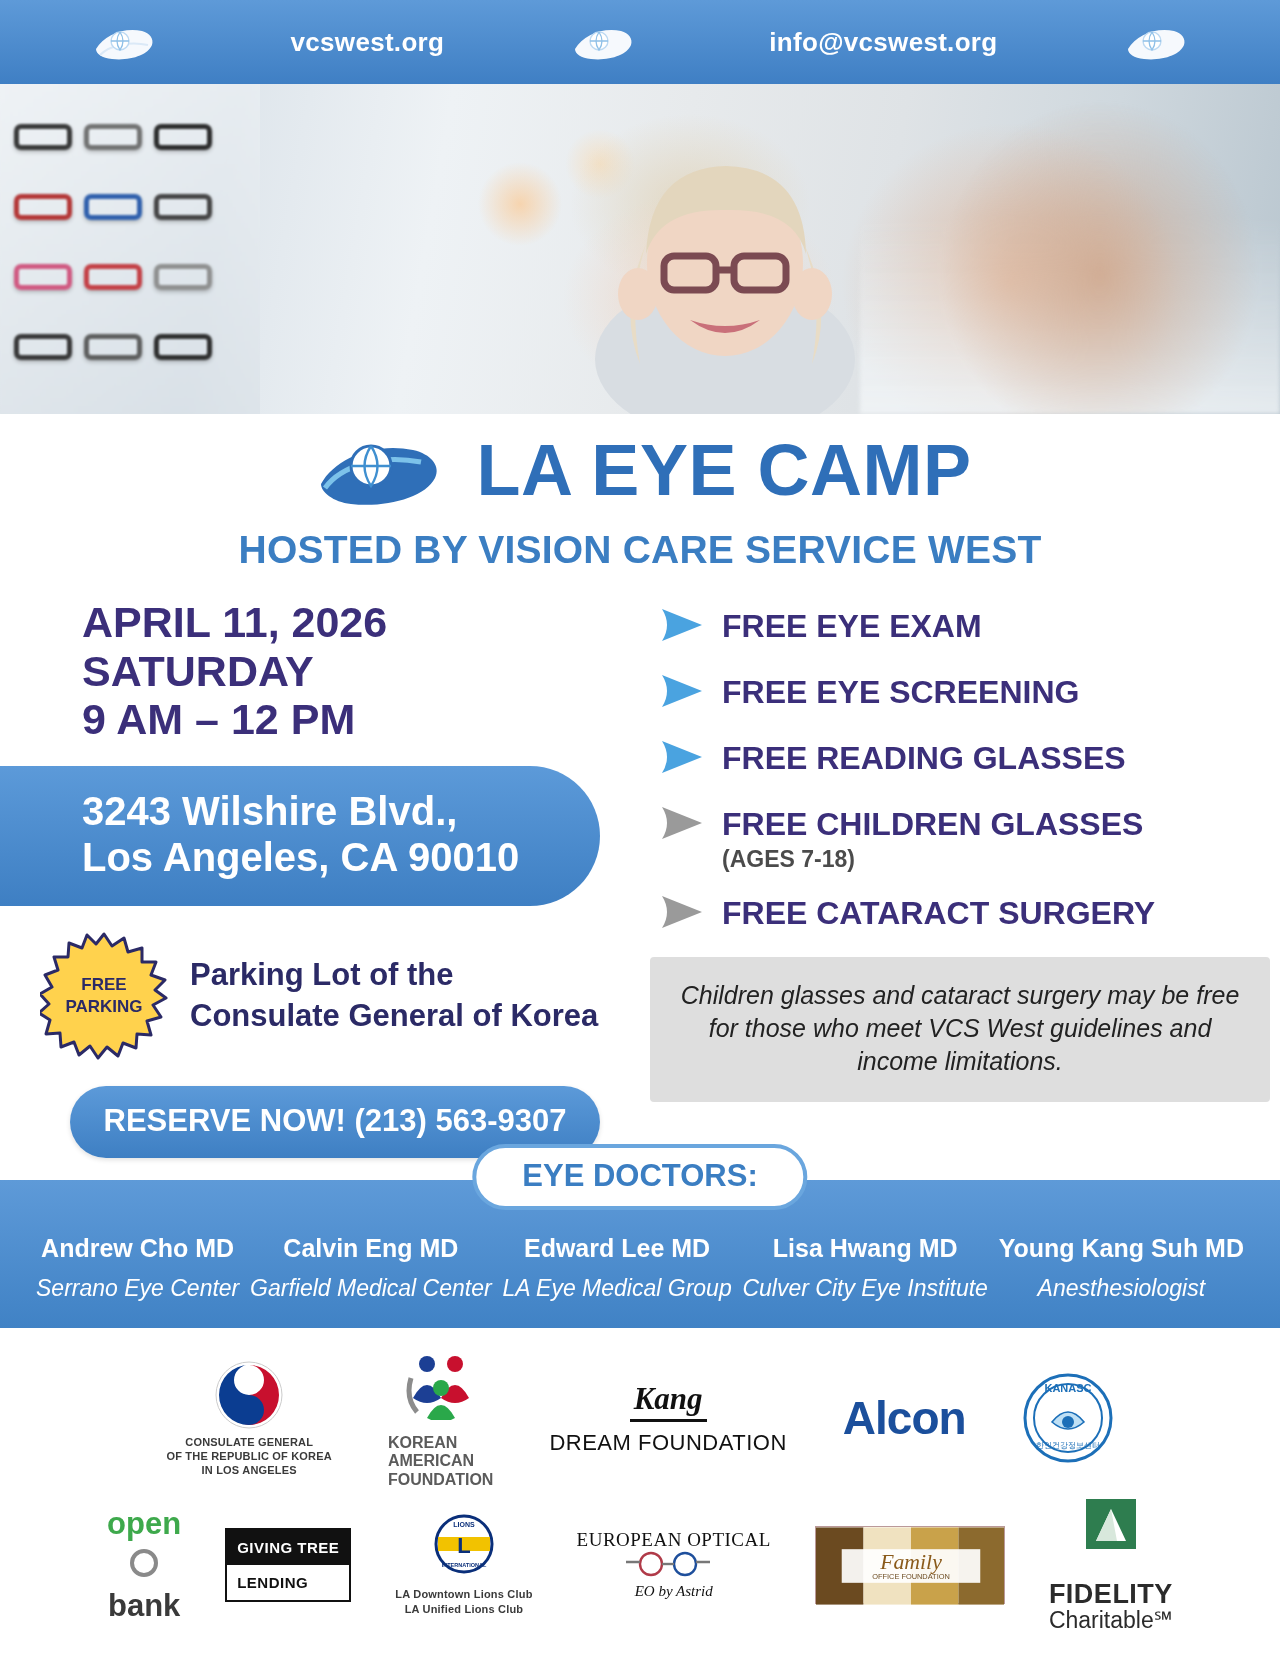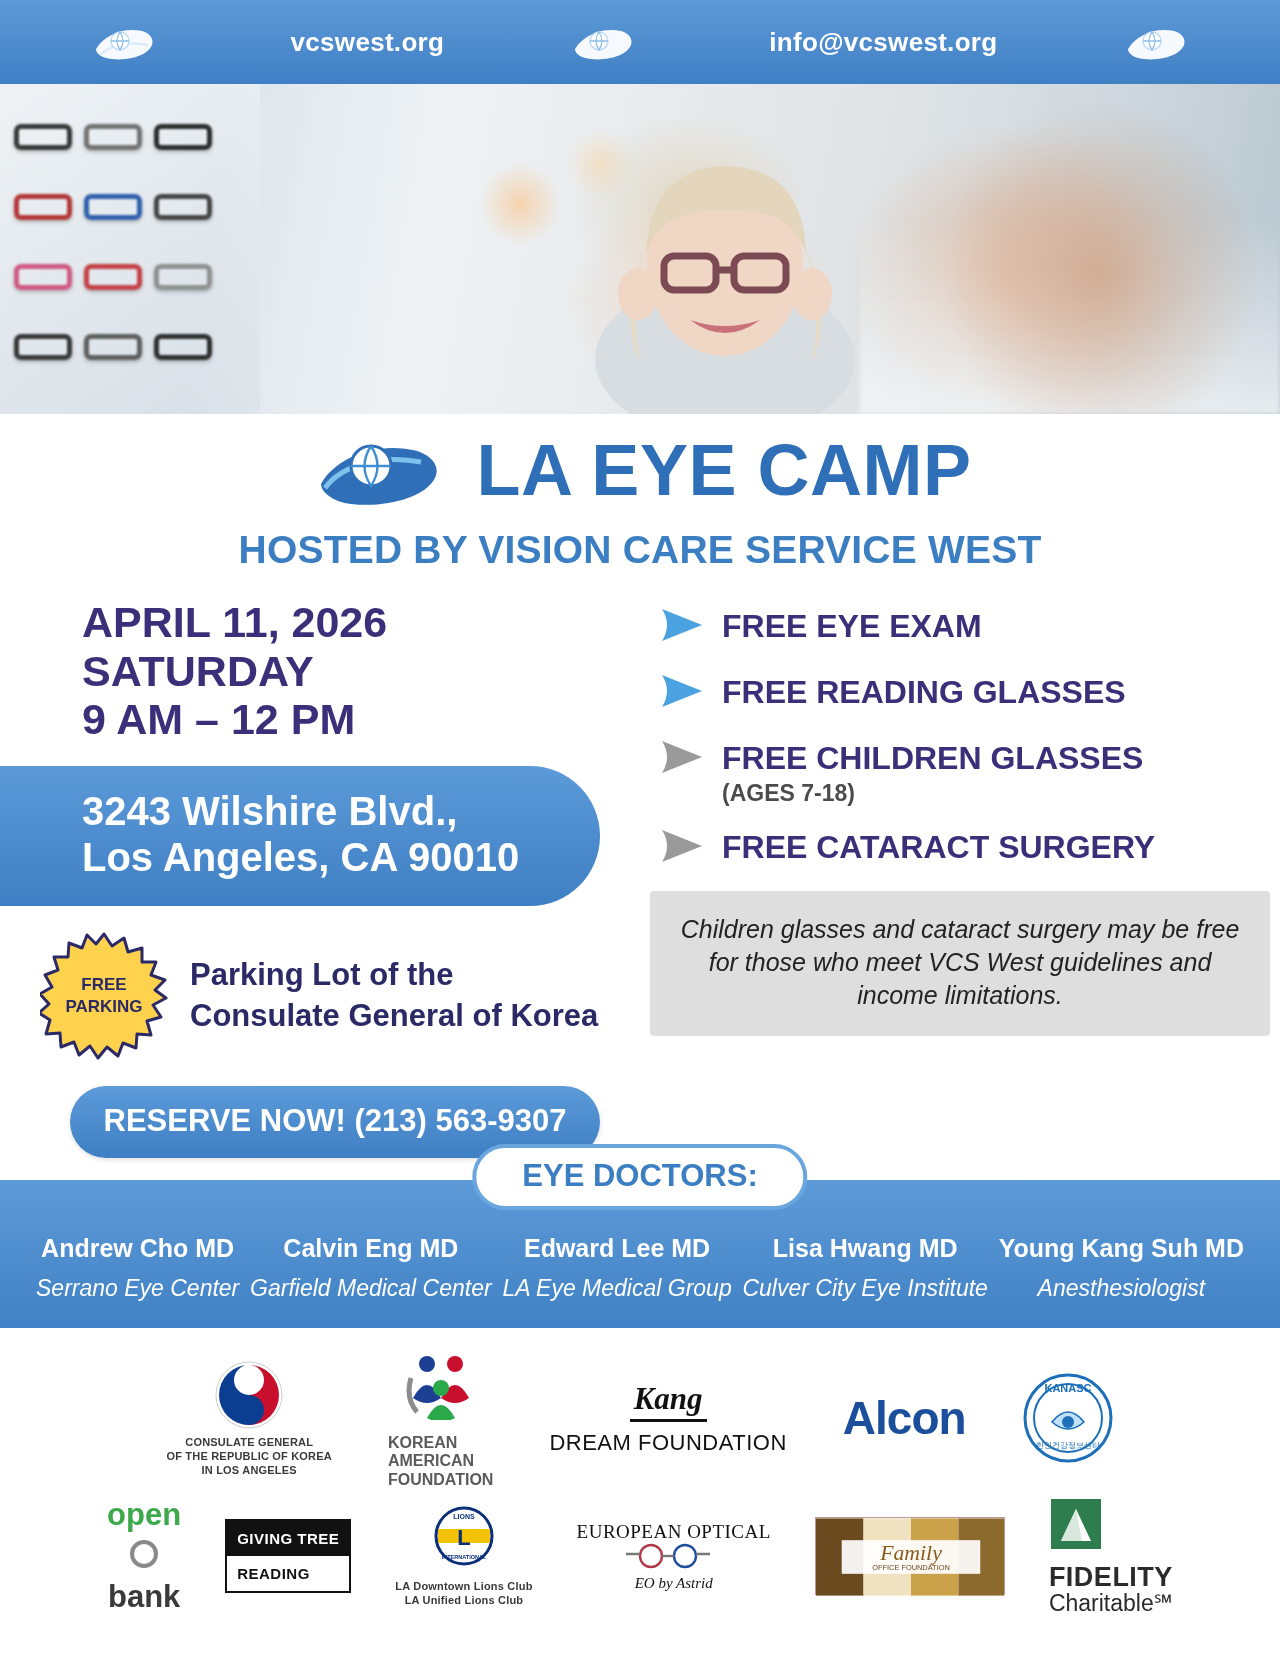--- a/index.html
+++ b/index.html
@@ -250,21 +250,21 @@
   .ob-text { font-size: 31px; color: #3a3a3a; font-weight: bold; }
   .ob-green { color: #3ea94c; }
   .giving { display:flex; align-items:stretch; border: 2px solid #111; }
   .giving-black { background: #111; color: #fff; font-size: 15px; font-weight: bold; padding: 9px 10px; letter-spacing: .5px; }
   .giving-white { background: #fff; color: #111; font-size: 15px; font-weight: bold; padding: 9px 10px; letter-spacing: .5px; }
   .lions { display:flex; flex-direction:column; align-items:center; }
   .euro { display:flex; flex-direction:column; align-items:center; }
   .euro-top { font-size: 19px; letter-spacing: .5px; color:#111; font-family: "Liberation Serif", serif; }
   .euro-bot { font-size: 15px; font-style: italic; color:#111; font-family: "Liberation Serif", serif; margin-top:2px; }
   .family { width: 190px; height: 78px; position: relative; border: 1px solid #b99; display:flex; }
-  .fidelity { display:flex; align-items:flex-start; gap: 8px; }
+  .fidelity { display:flex; align-items:center; gap: 25px; }
   .fid-text { line-height: 1.05; }
   .fid-1 { font-size: 27px; font-weight: bold; color: #2b2b2b; letter-spacing: .5px; }
   .fid-2 { font-size: 23px; color: #2b2b2b; }
 </style>
 </head>
 <body>
 
 <div class="poster">
 
   <div class="topbar">
@@ -395,20 +395,30 @@
           <span class="arrow">
             <svg width="44" height="38" viewBox="0 0 44 38">
                 <path d="M2 3 L42 19 L2 35 Q12 19 2 3 Z" fill="#4aa3e0"></path>
               </svg>
           </span>
           <span>
             <div class="svc-label">FREE EYE EXAM</div>
           </span>
         </div>
 
+        <div class="svc">
+          <span class="arrow">
+            <svg width="44" height="38" viewBox="0 0 44 38">
+                <path d="M2 3 L42 19 L2 35 Q12 19 2 3 Z" fill="#4aa3e0"></path>
+              </svg>
+          </span>
+          <span>
+            <div class="svc-label">FREE EYE SCREENING</div>
+          </span>
+        </div>
 
         <div class="svc">
           <span class="arrow">
             <svg width="44" height="38" viewBox="0 0 44 38">
                 <path d="M2 3 L42 19 L2 35 Q12 19 2 3 Z" fill="#4aa3e0"></path>
               </svg>
           </span>
           <span>
             <div class="svc-label">FREE READING GLASSES</div>
           </span>
@@ -533,21 +543,21 @@
         <span>
           <svg width="30" height="30" viewBox="0 0 30 30">
               <circle cx="15" cy="15" r="12" fill="none" stroke="#8a8a8a" stroke-width="4"></circle>
             </svg>
         </span>
         <span class="ob-text">bank</span>
       </div>
 
       <div class="sp giving">
         <span class="giving-black">GIVING TREE</span>
-        <span class="giving-white">READING</span>
+        <span class="giving-white">LENDING</span>
       </div>
 
       <div class="sp lions">
         <span>
           <svg width="68" height="66" viewBox="0 0 68 66">
             <circle cx="34" cy="31" r="28" fill="#ffffff" stroke="#0a2f7a" stroke-width="3"></circle>
             <path d="M8 24 h52 v14 h-52 Z" fill="#f2c200"></path>
             <text x="34" y="40" font-size="22" font-weight="bold" fill="#0a2f7a" text-anchor="middle" font-family="Liberation Sans, sans-serif">L</text>
             <text x="34" y="14" font-size="7" font-weight="bold" fill="#0a2f7a" text-anchor="middle" font-family="Liberation Sans, sans-serif">LIONS</text>
             <text x="34" y="54" font-size="5.5" font-weight="bold" fill="#0a2f7a" text-anchor="middle" font-family="Liberation Sans, sans-serif">INTERNATIONAL</text>

